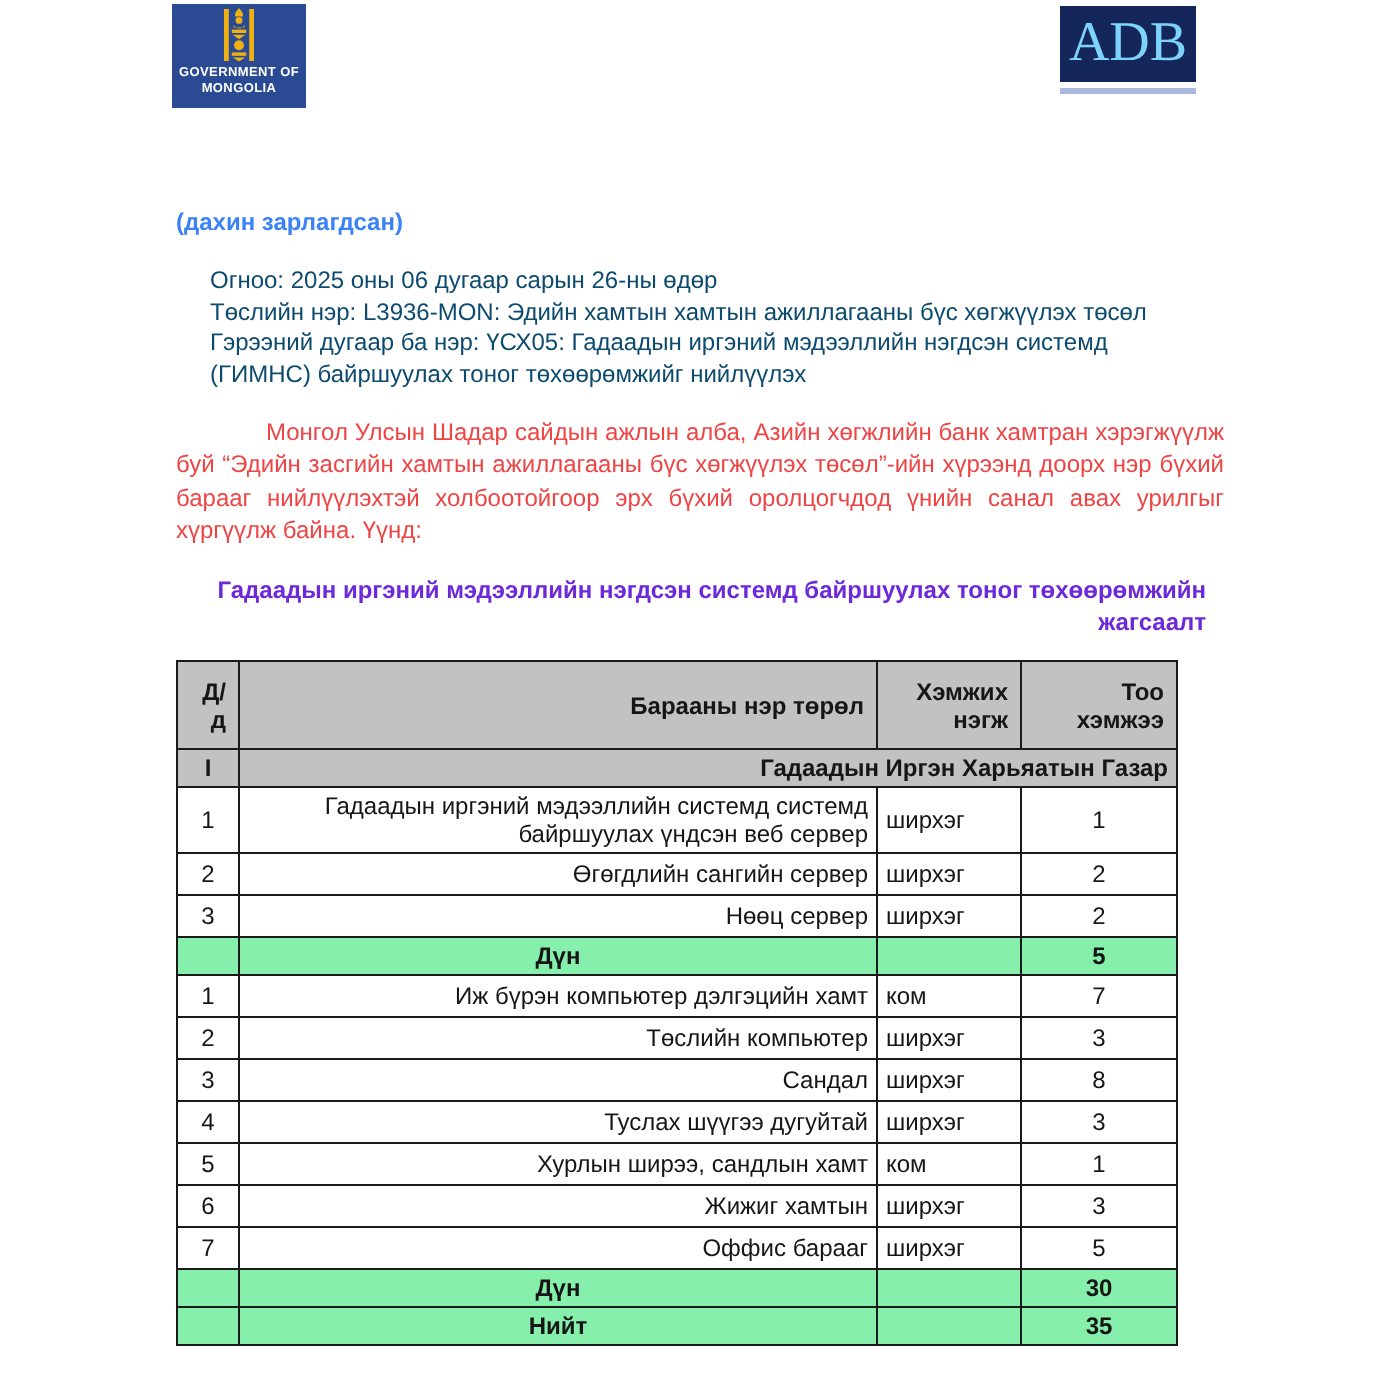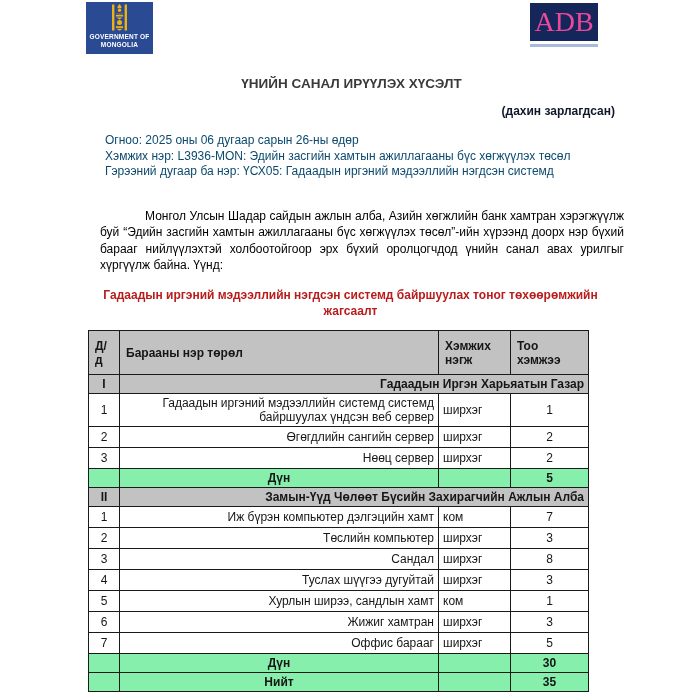--- a/index.html
+++ b/index.html
@@ -19,63 +19,63 @@
     width: 67px; height: 52px;
     background: #2b4a94;
     display: flex; flex-direction: column; align-items: center; justify-content: flex-start;
     padding-top: 2px; box-sizing: border-box;
   }
   .gov-logo svg { display: block; }
   .gov-text { color: #ffffff; font-size: 6.5px; line-height: 8px; font-weight: bold; text-align: center; letter-spacing: 0.2px; margin-top: 2px; }
   .adb-logo { position: absolute; left: 530px; top: 3px; width: 68px; }
   .adb-box {
     width: 68px; height: 38px; background: #15265a;
-    color: #ec4899; font-family: "Liberation Serif", serif;
+    color: #7dd3fc; font-family: "Liberation Serif", serif;
     font-size: 28px; line-height: 38px; text-align: center;
     letter-spacing: 0px;
   }
   .adb-underline { width: 68px; height: 3px; background: #a9badb; margin-top: 3px; }
 
   
   .doc-title {
     position: absolute; left: 88px; top: 76px; width: 527px;
     text-align: center; font-weight: bold; font-size: 13.5px; color: #3a3a3a;
   }
   .doc-subtitle {
     position: absolute; left: 88px; top: 104px; width: 527px;
-    text-align: right; font-weight: bold; font-size: 12px; color: #0f172a;
+    text-align: left; font-weight: bold; font-size: 12px; color: #3b82f6;
   }
   .meta {
     position: absolute; left: 105px; top: 133px; width: 515px;
     font-size: 12px; line-height: 15.5px; color: #0c4a6e;
   }
   .para {
-    position: absolute; left: 100px; top: 208px; width: 524px;
-    font-size: 12px; line-height: 16.4px; color: #000000;
+    position: absolute; left: 88px; top: 208px; width: 524px;
+    font-size: 12px; line-height: 16.4px; color: #ef4444;
     text-align: justify; text-indent: 45px;
   }
   .table-title {
     position: absolute; left: 98px; top: 288px; width: 505px;
-    text-align: center; font-weight: bold; font-size: 12px; line-height: 15.5px; color: #b91c1c;
+    text-align: right; font-weight: bold; font-size: 12px; line-height: 15.5px; color: #6d28d9;
   }
 
   
   .items-table {
     position: absolute; left: 88px; top: 330px;
     border-collapse: collapse; table-layout: fixed; width: 500px;
   }
   .items-table th, .items-table td {
     border: 1px solid #1a1a1a;
     font-size: 12px; line-height: 14px;
     padding: 2px 4px; color: #161616;
     vertical-align: middle; box-sizing: border-box;
     overflow: hidden;
   }
   .items-table thead th {
-    background: #c2c2c2; font-weight: bold; text-align: left;
+    background: #c2c2c2; font-weight: bold; text-align: right;
     height: 44px; padding: 2px 6px;
   }
   .row-section td { background: #c2c2c2; font-weight: bold; height: 19px; }
   .row-item td { height: 21px; }
   .row-total td { background: #86efac; height: 17px; }
   .c-no { text-align: center; }
   .c-name { text-align: right; }
   .c-unit { text-align: left; }
   .c-qty { text-align: center; }
   .row-total .c-sum { text-align: center; font-weight: bold; }
@@ -105,27 +105,27 @@
       <div>GOVERNMENT OF</div>
       <div>MONGOLIA</div>
     </div>
   </div>
 
   <div class="adb-logo">
     <div class="adb-box">ADB</div>
     <div class="adb-underline"></div>
   </div>
 
-  <div class="doc-title">ҮНИЙН САНАЛ ИРҮҮЛЭХ ХҮСЭЛТ</div>
   <div class="doc-subtitle">(дахин зарлагдсан)</div>
 
   <div class="meta">
       <div>Огноо: 2025 оны 06 дугаар сарын 26-ны өдөр</div>
-      <div>Хэмжих нэр: L3936-MON: Эдийн засгийн хамтын ажиллагааны бүс хөгжүүлэх төсөл</div>
+      <div>Төслийн нэр: L3936-MON: Эдийн хамтын хамтын ажиллагааны бүс хөгжүүлэх төсөл</div>
       <div>Гэрээний дугаар ба нэр: ҮСХ05: Гадаадын иргэний мэдээллийн нэгдсэн системд</div>
+      <div>(ГИМНС) байршуулах тоног төхөөрөмжийг нийлүүлэх</div>
     </div>
 
   <div class="para">Монгол Улсын Шадар сайдын ажлын алба, Азийн хөгжлийн банк хамтран хэрэгжүүлж буй “Эдийн засгийн хамтын ажиллагааны бүс хөгжүүлэх төсөл”-ийн хүрээнд доорх нэр бүхий барааг нийлүүлэхтэй холбоотойгоор эрх бүхий оролцогчдод үнийн санал авах урилгыг хүргүүлж байна.  Үүнд:</div>
 
   <div class="table-title">Гадаадын иргэний мэдээллийн нэгдсэн системд байршуулах тоног төхөөрөмжийн жагсаалт</div>
 
   <table class="items-table">
     <colgroup>
       <col style="width:31px">
         <col style="width:319px">
@@ -162,24 +162,20 @@
           <td class="c-name">Нөөц сервер</td>
           <td class="c-unit">ширхэг</td>
           <td class="c-qty">2</td>
         </tr>
         <tr class="row-total">
           <td class="c-no"></td>
           <td class="c-sum">Дүн</td>
           <td class="c-unit"></td>
           <td class="c-qty">5</td>
         </tr>
-        <tr class="row-section">
-          <td class="c-no">II</td>
-          <td class="c-name" colspan="3">Замын-Үүд Чөлөөт Бүсийн Захирагчийн Ажлын Алба</td>
-        </tr>
         <tr class="row-item">
           <td class="c-no">1</td>
           <td class="c-name">Иж бүрэн компьютер дэлгэцийн хамт</td>
           <td class="c-unit">ком</td>
           <td class="c-qty">7</td>
         </tr>
         <tr class="row-item">
           <td class="c-no">2</td>
           <td class="c-name">Төслийн компьютер</td>
           <td class="c-unit">ширхэг</td>
@@ -198,21 +194,21 @@
           <td class="c-qty">3</td>
         </tr>
         <tr class="row-item">
           <td class="c-no">5</td>
           <td class="c-name">Хурлын ширээ, сандлын хамт</td>
           <td class="c-unit">ком</td>
           <td class="c-qty">1</td>
         </tr>
         <tr class="row-item">
           <td class="c-no">6</td>
-          <td class="c-name">Жижиг хамтран</td>
+          <td class="c-name">Жижиг хамтын</td>
           <td class="c-unit">ширхэг</td>
           <td class="c-qty">3</td>
         </tr>
         <tr class="row-item">
           <td class="c-no">7</td>
           <td class="c-name">Оффис барааг</td>
           <td class="c-unit">ширхэг</td>
           <td class="c-qty">5</td>
         </tr>
         <tr class="row-total">

